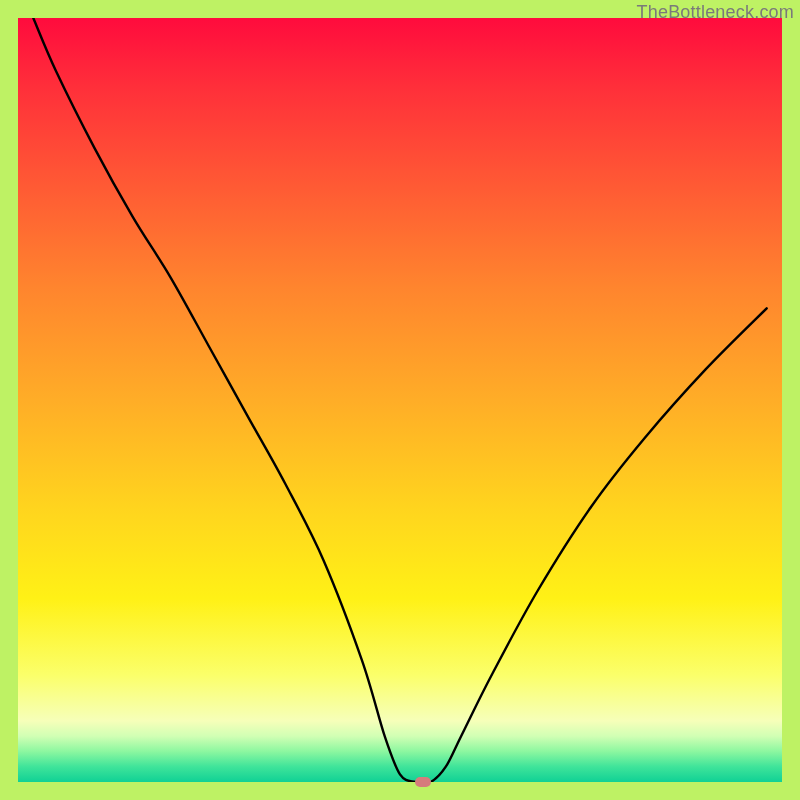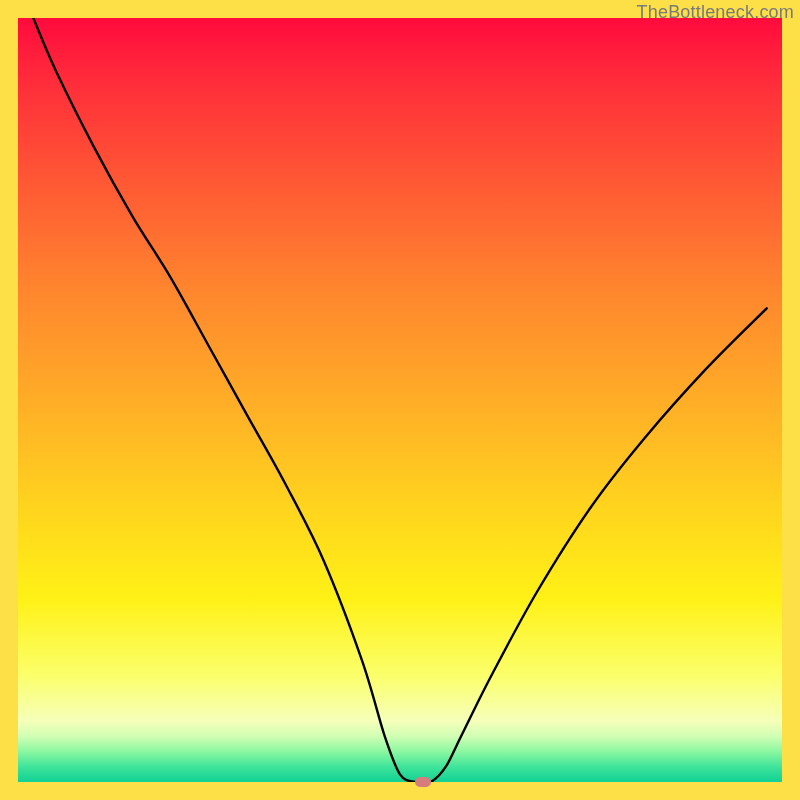--- a/index.html
+++ b/index.html
@@ -10,21 +10,21 @@
     background: #000;
     overflow: hidden;
     font-family: Arial, Helvetica, sans-serif;
   }
   .frame {
     position: absolute;
     left: 0;
     top: 0;
     width: 800px;
     height: 800px;
-    background: #fde047;
+    background: #bef264;
   }
   .plot-area {
     position: absolute;
     left: 18px;
     top: 18px;
     width: 764px;
     height: 764px;
     
     background: linear-gradient(
       to bottom,

